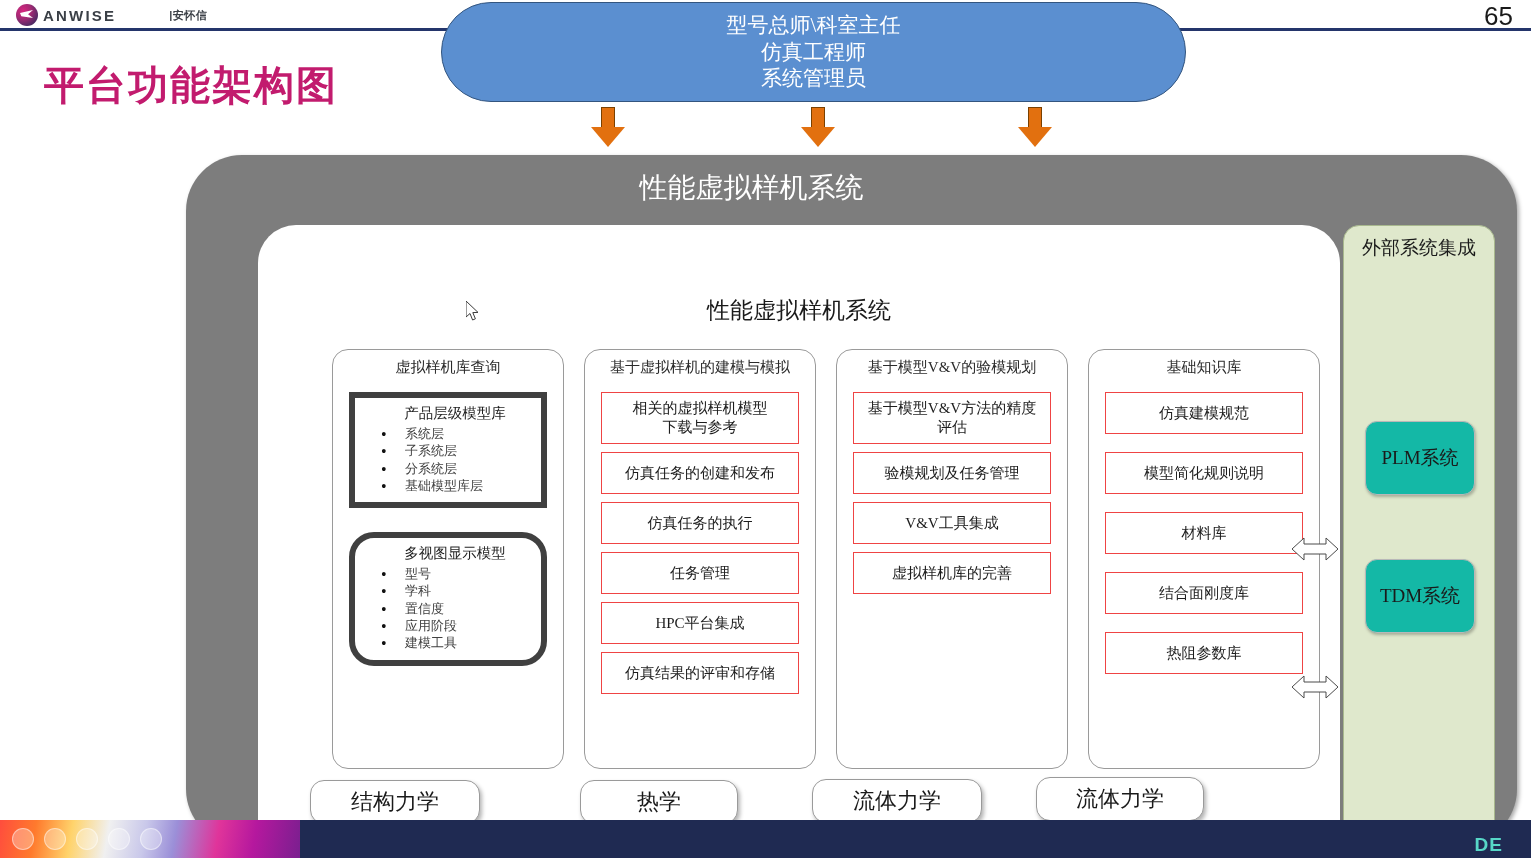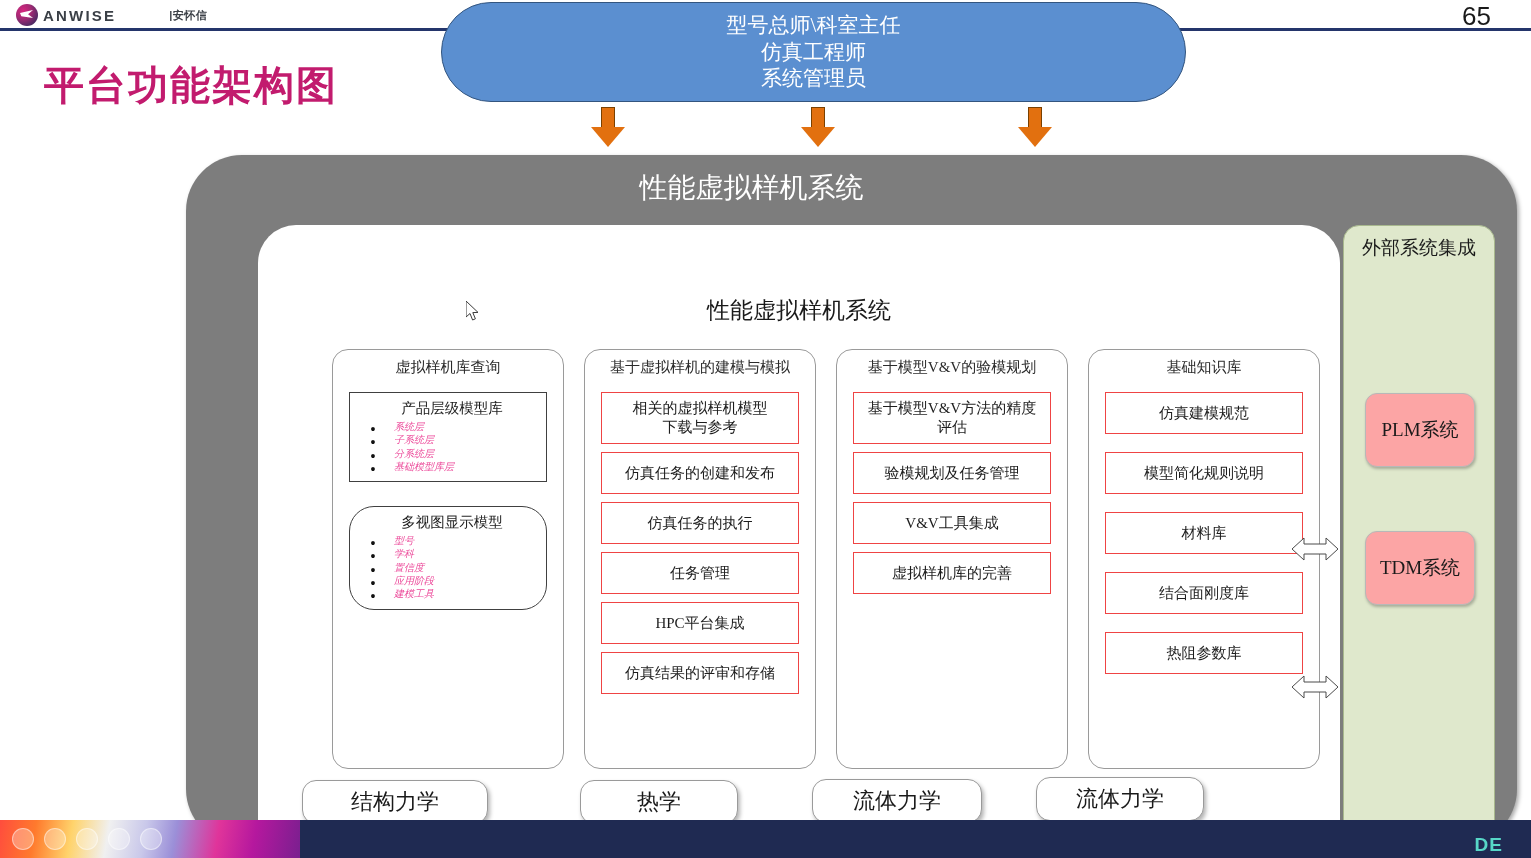--- a/index.html
+++ b/index.html
@@ -40,21 +40,21 @@
     font-family: "Liberation Sans", sans-serif;
     font-weight: bold; font-size: 11px; color: #3a3f46;
     letter-spacing: 0.5px;
     margin-left: 48px;
   }
   .header-rule {
     position: absolute; left: 0; top: 28px; width: 1531px; height: 3px;
     background: #24356b;
   }
   .page-num {
-    position: absolute; right: 40px; top: 1px;
+    position: absolute; right: 18px; top: 1px;
     font-family: "Liberation Sans", sans-serif;
     font-size: 26px; color: #1a1a1a;
   }
 
   
   .slide-title {
     position: absolute; left: 44px; top: 58px;
     font-family: "Liberation Sans", sans-serif;
     font-weight: bold; font-size: 40px; letter-spacing: 2px;
     color: #c21b6e;
@@ -131,54 +131,55 @@
   .fbox {
     border: 1px solid #ef4444; background: #ffffff;
     display: flex; align-items: center; justify-content: center;
     text-align: center; font-size: 15px; color: #1d1d1d;
     line-height: 1.25; padding: 6px 4px; min-height: 42px;
   }
   .fbox.two-line { min-height: 52px; }
 
   
   .lbox {
-    border: 1px solid #404040; background: #ffffff;
-    padding: 6px 6px 8px 14px;
+    border: 6px solid #404040; background: #ffffff;
+    padding: 6px 6px 8px 20px;
   }
   .lbox-title {
     text-align: center; font-size: 14.5px; color: #1d1d1d; margin-bottom: 2px;
   }
   .lbox ul { list-style: none; }
   .lbox li {
-    font-size: 10px; color: #ec4899; line-height: 1.33;
-    padding-left: 30px; position: relative; font-style: italic;
+    font-size: 13px; color: #404040; line-height: 1.33;
+    padding-left: 30px; position: relative;
   }
   .lbox li::before {
     content: "\2022"; position: absolute; left: 6px; top: -1px;
     font-size: 16px; color: #111;
   }
 
   
   .ext-panel {
     position: absolute; left: 1157px; top: 70px;
     width: 152px; height: 645px;
     background: #dfe8cc;
     border: 1px solid #a8b88e;
     border-radius: 16px;
   }
   .ext-title {
     position: absolute; left: 0; right: 0; top: 9px;
     text-align: center; font-size: 19px; color: #1a1a1a;
   }
   .ext-box {
     position: absolute; left: 21px; width: 110px; height: 74px;
-    background: #fca5a5; border: 1px solid #b8b8b8; border-radius: 12px;
+    background: #14b8a6; border: 1px solid #b8b8b8; border-radius: 12px;
     display: flex; align-items: center; justify-content: center;
     font-size: 19px; color: #1a1a1a;
     box-shadow: 1px 2px 3px rgba(0,0,0,0.25);
+    margin-top: 28px;
   }
   .ext-box.b1 { top: 167px; }
   .ext-box.b2 { top: 305px; }
 
   
   .harrow {
     position: absolute; left: 1106px; width: 46px; height: 28px;
   }
   .harrow.a1 { top: 380px; }
   .harrow.a2 { top: 518px; }
@@ -330,21 +331,21 @@
       <svg width="46" height="28" viewBox="0 0 46 28">
         <polygon points="0,14 12,3 12,9 34,9 34,3 46,14 34,25 34,19 12,19 12,25" fill="#ffffff" stroke="#4a4a4a" stroke-width="1"></polygon>
       </svg>
     </div>
     <div class="harrow a2">
       <svg width="46" height="28" viewBox="0 0 46 28">
         <polygon points="0,14 12,3 12,9 34,9 34,3 46,14 34,25 34,19 12,19 12,25" fill="#ffffff" stroke="#4a4a4a" stroke-width="1"></polygon>
       </svg>
     </div>
 
-    <div class="disc" style="left:116px; top:625px; width:186px;">结构力学</div>
+    <div class="disc" style="left:124px; top:625px; width:170px;">结构力学</div>
     <div class="disc" style="left:394px; top:625px; width:158px;">热学</div>
     <div class="disc" style="left:626px; top:624px; width:170px;">流体力学</div>
     <div class="disc" style="left:850px; top:622px; width:168px;">流体力学</div>
   </div>
 
   <div class="cursor">
     <svg width="16" height="22" viewBox="0 0 16 22">
       <polygon points="0,0 0,16 4,12.5 6.6,19 9.4,17.8 6.8,11.6 12,11.4" fill="#ffffff" stroke="#3a3a3a" stroke-width="1"></polygon>
     </svg>
   </div>

